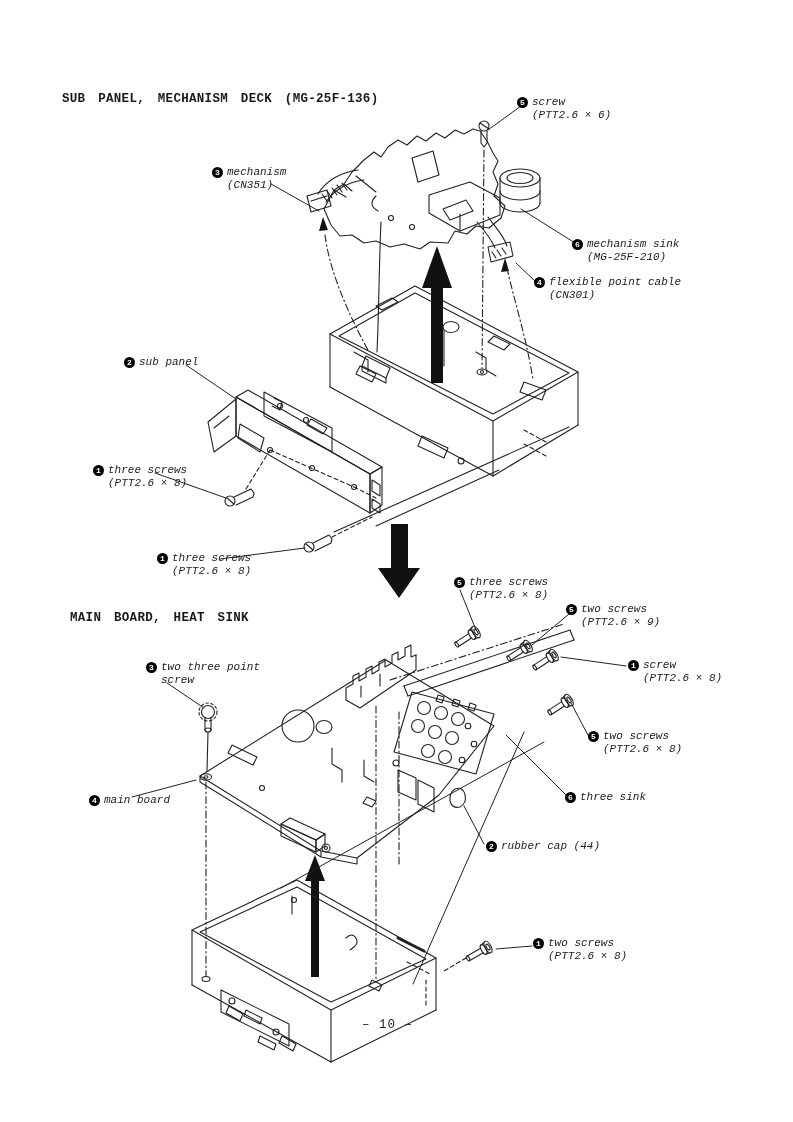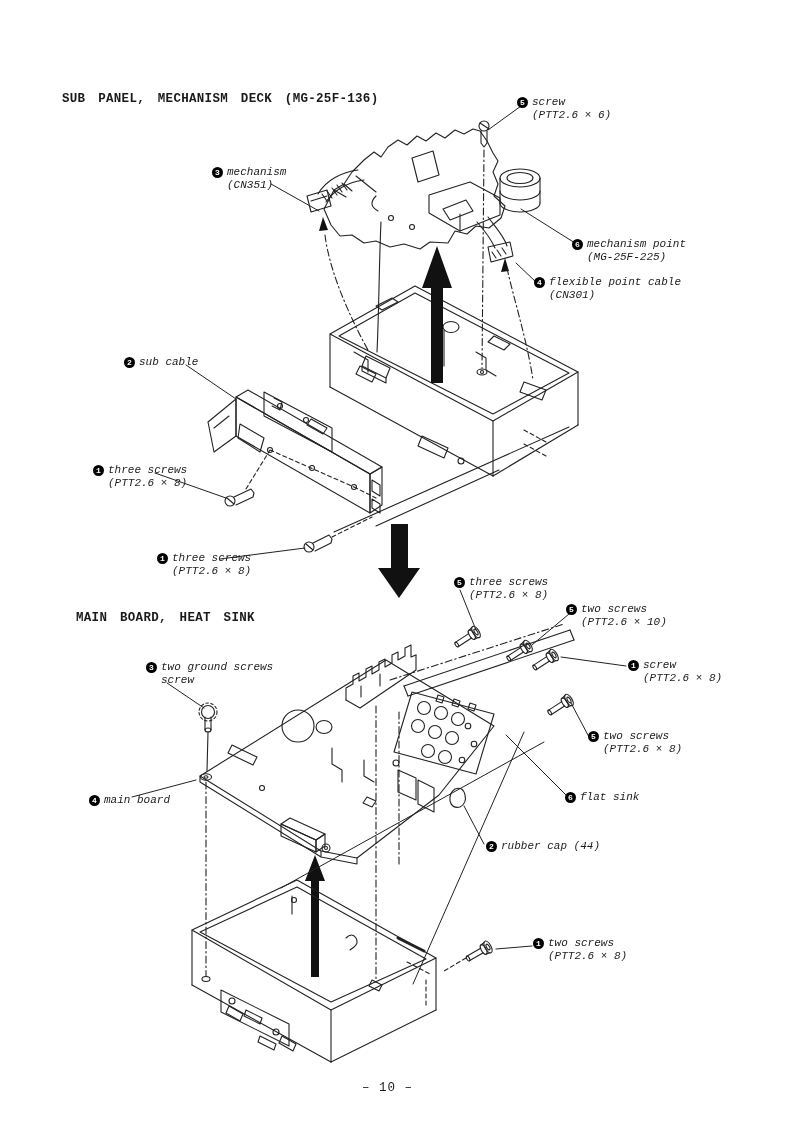--- a/index.html
+++ b/index.html
@@ -254,55 +254,55 @@
       <line x1="542" y1="795" x2="482" y2="735"></line>
       <line x1="460" y1="844" x2="440" y2="806"></line>
       <line x1="108" y1="797" x2="172" y2="780"></line>
       <line x1="143" y1="683" x2="180" y2="708"></line>
       <line x1="508" y1="946" x2="472" y2="949"></line>
     </g>
   </g>
 </svg>
 
 <div class="title" style="left:38px;top:92px;">SUB PANEL,  MECHANISM DECK (MG-25F-136)</div>
-<div class="title" style="left:52px;top:611px;">MAIN BOARD,  HEAT SINK</div>
+<div class="title" style="left:46px;top:611px;">MAIN BOARD,  HEAT SINK</div>
 
 <div>
       <div class="callout" style="left: 493px; top: 96px;">
         <span class="bullet">5</span>
         <span class="lines">
           <div>screw</div>
           <div>(PTT2.6 × 6)</div>
         </span>
       </div>
       <div class="callout" style="left: 188px; top: 166px;">
         <span class="bullet">3</span>
         <span class="lines">
           <div>mechanism</div>
           <div>(CN351)</div>
         </span>
       </div>
       <div class="callout" style="left: 548px; top: 238px;">
         <span class="bullet">6</span>
         <span class="lines">
-          <div>mechanism point</div>
-          <div>(MG-25F-225)</div>
+          <div>mechanism sink</div>
+          <div>(MG-25F-210)</div>
         </span>
       </div>
       <div class="callout" style="left: 510px; top: 276px;">
         <span class="bullet">4</span>
         <span class="lines">
           <div>flexible point cable</div>
           <div>(CN301)</div>
         </span>
       </div>
       <div class="callout" style="left: 100px; top: 356px;">
         <span class="bullet">2</span>
         <span class="lines">
-          <div>sub cable</div>
+          <div>sub panel</div>
         </span>
       </div>
       <div class="callout" style="left: 69px; top: 464px;">
         <span class="bullet">1</span>
         <span class="lines">
           <div>three screws</div>
           <div>(PTT2.6 × 8)</div>
         </span>
       </div>
       <div class="callout" style="left: 133px; top: 552px;">
@@ -316,48 +316,48 @@
         <span class="bullet">5</span>
         <span class="lines">
           <div>three screws</div>
           <div>(PTT2.6 × 8)</div>
         </span>
       </div>
       <div class="callout" style="left: 542px; top: 603px;">
         <span class="bullet">5</span>
         <span class="lines">
           <div>two screws</div>
-          <div>(PTT2.6 × 10)</div>
+          <div>(PTT2.6 × 9)</div>
         </span>
       </div>
       <div class="callout" style="left: 604px; top: 659px;">
         <span class="bullet">1</span>
         <span class="lines">
           <div>screw</div>
           <div>(PTT2.6 × 8)</div>
         </span>
       </div>
       <div class="callout" style="left: 122px; top: 661px;">
         <span class="bullet">3</span>
         <span class="lines">
-          <div>two ground screws</div>
+          <div>two three point</div>
           <div>screw</div>
         </span>
       </div>
       <div class="callout" style="left: 564px; top: 730px;">
         <span class="bullet">5</span>
         <span class="lines">
           <div>two screws</div>
           <div>(PTT2.6 × 8)</div>
         </span>
       </div>
       <div class="callout" style="left: 541px; top: 791px;">
         <span class="bullet">6</span>
         <span class="lines">
-          <div>flat sink</div>
+          <div>three sink</div>
         </span>
       </div>
       <div class="callout" style="left: 65px; top: 794px;">
         <span class="bullet">4</span>
         <span class="lines">
           <div>main board</div>
         </span>
       </div>
       <div class="callout" style="left: 462px; top: 840px;">
         <span class="bullet">2</span>
@@ -367,15 +367,15 @@
       </div>
       <div class="callout" style="left: 509px; top: 937px;">
         <span class="bullet">1</span>
         <span class="lines">
           <div>two screws</div>
           <div>(PTT2.6 × 8)</div>
         </span>
       </div>
     </div>
 
-<div class="pagenum" style="left:338px;top:1081px;">– 10 –</div>
+<div class="pagenum" style="left:338px;top:1018px;">– 10 –</div>
 
 </div>
 
 </body></html>

